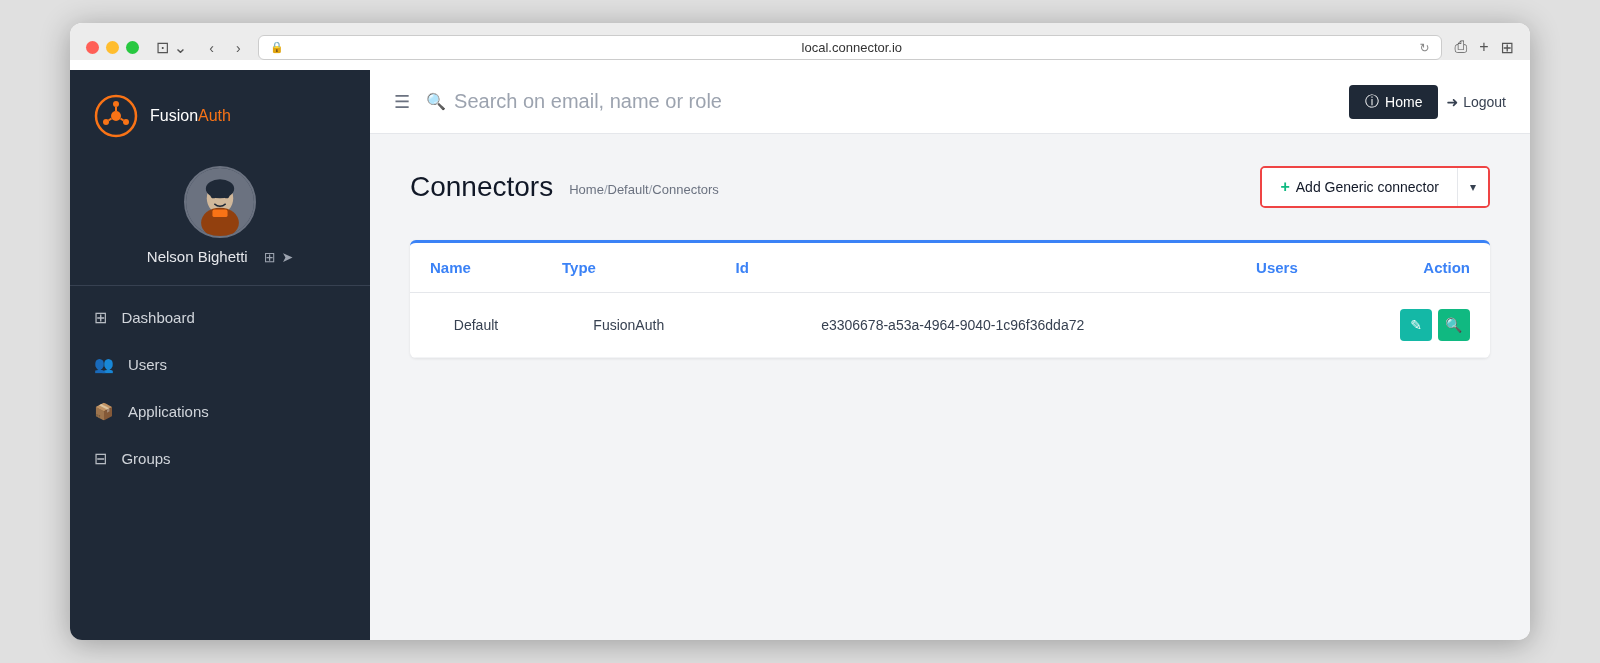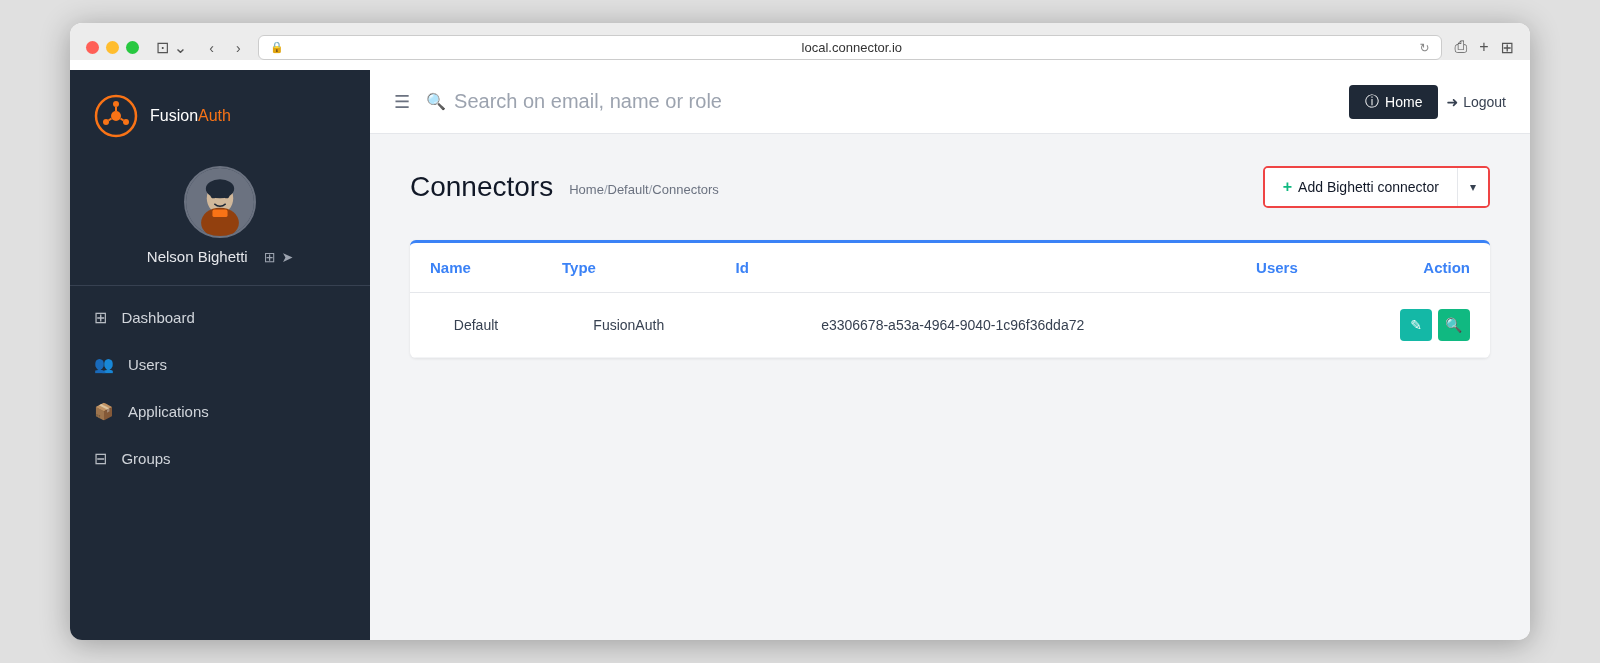--- a/index.html
+++ b/index.html
@@ -383,21 +383,21 @@
               <a href="#">Home</a>
               <span class="breadcrumb-sep">/</span>
               <a href="#">Default</a>
               <span class="breadcrumb-sep">/</span>
               <a href="#">Connectors</a>
             </div>
           </div>
           <div class="add-btn-group">
             <button class="add-btn-main">
               <span class="plus">+</span>
-              <span>Add Bighetti connector</span>
+              <span>Add Generic connector</span>
             </button>
             <button class="add-btn-dropdown">▾</button>
           </div>
         </div>
 
         <div class="table-card">
           <table>
             <thead>
               <tr>
                 <th>Name</th>

